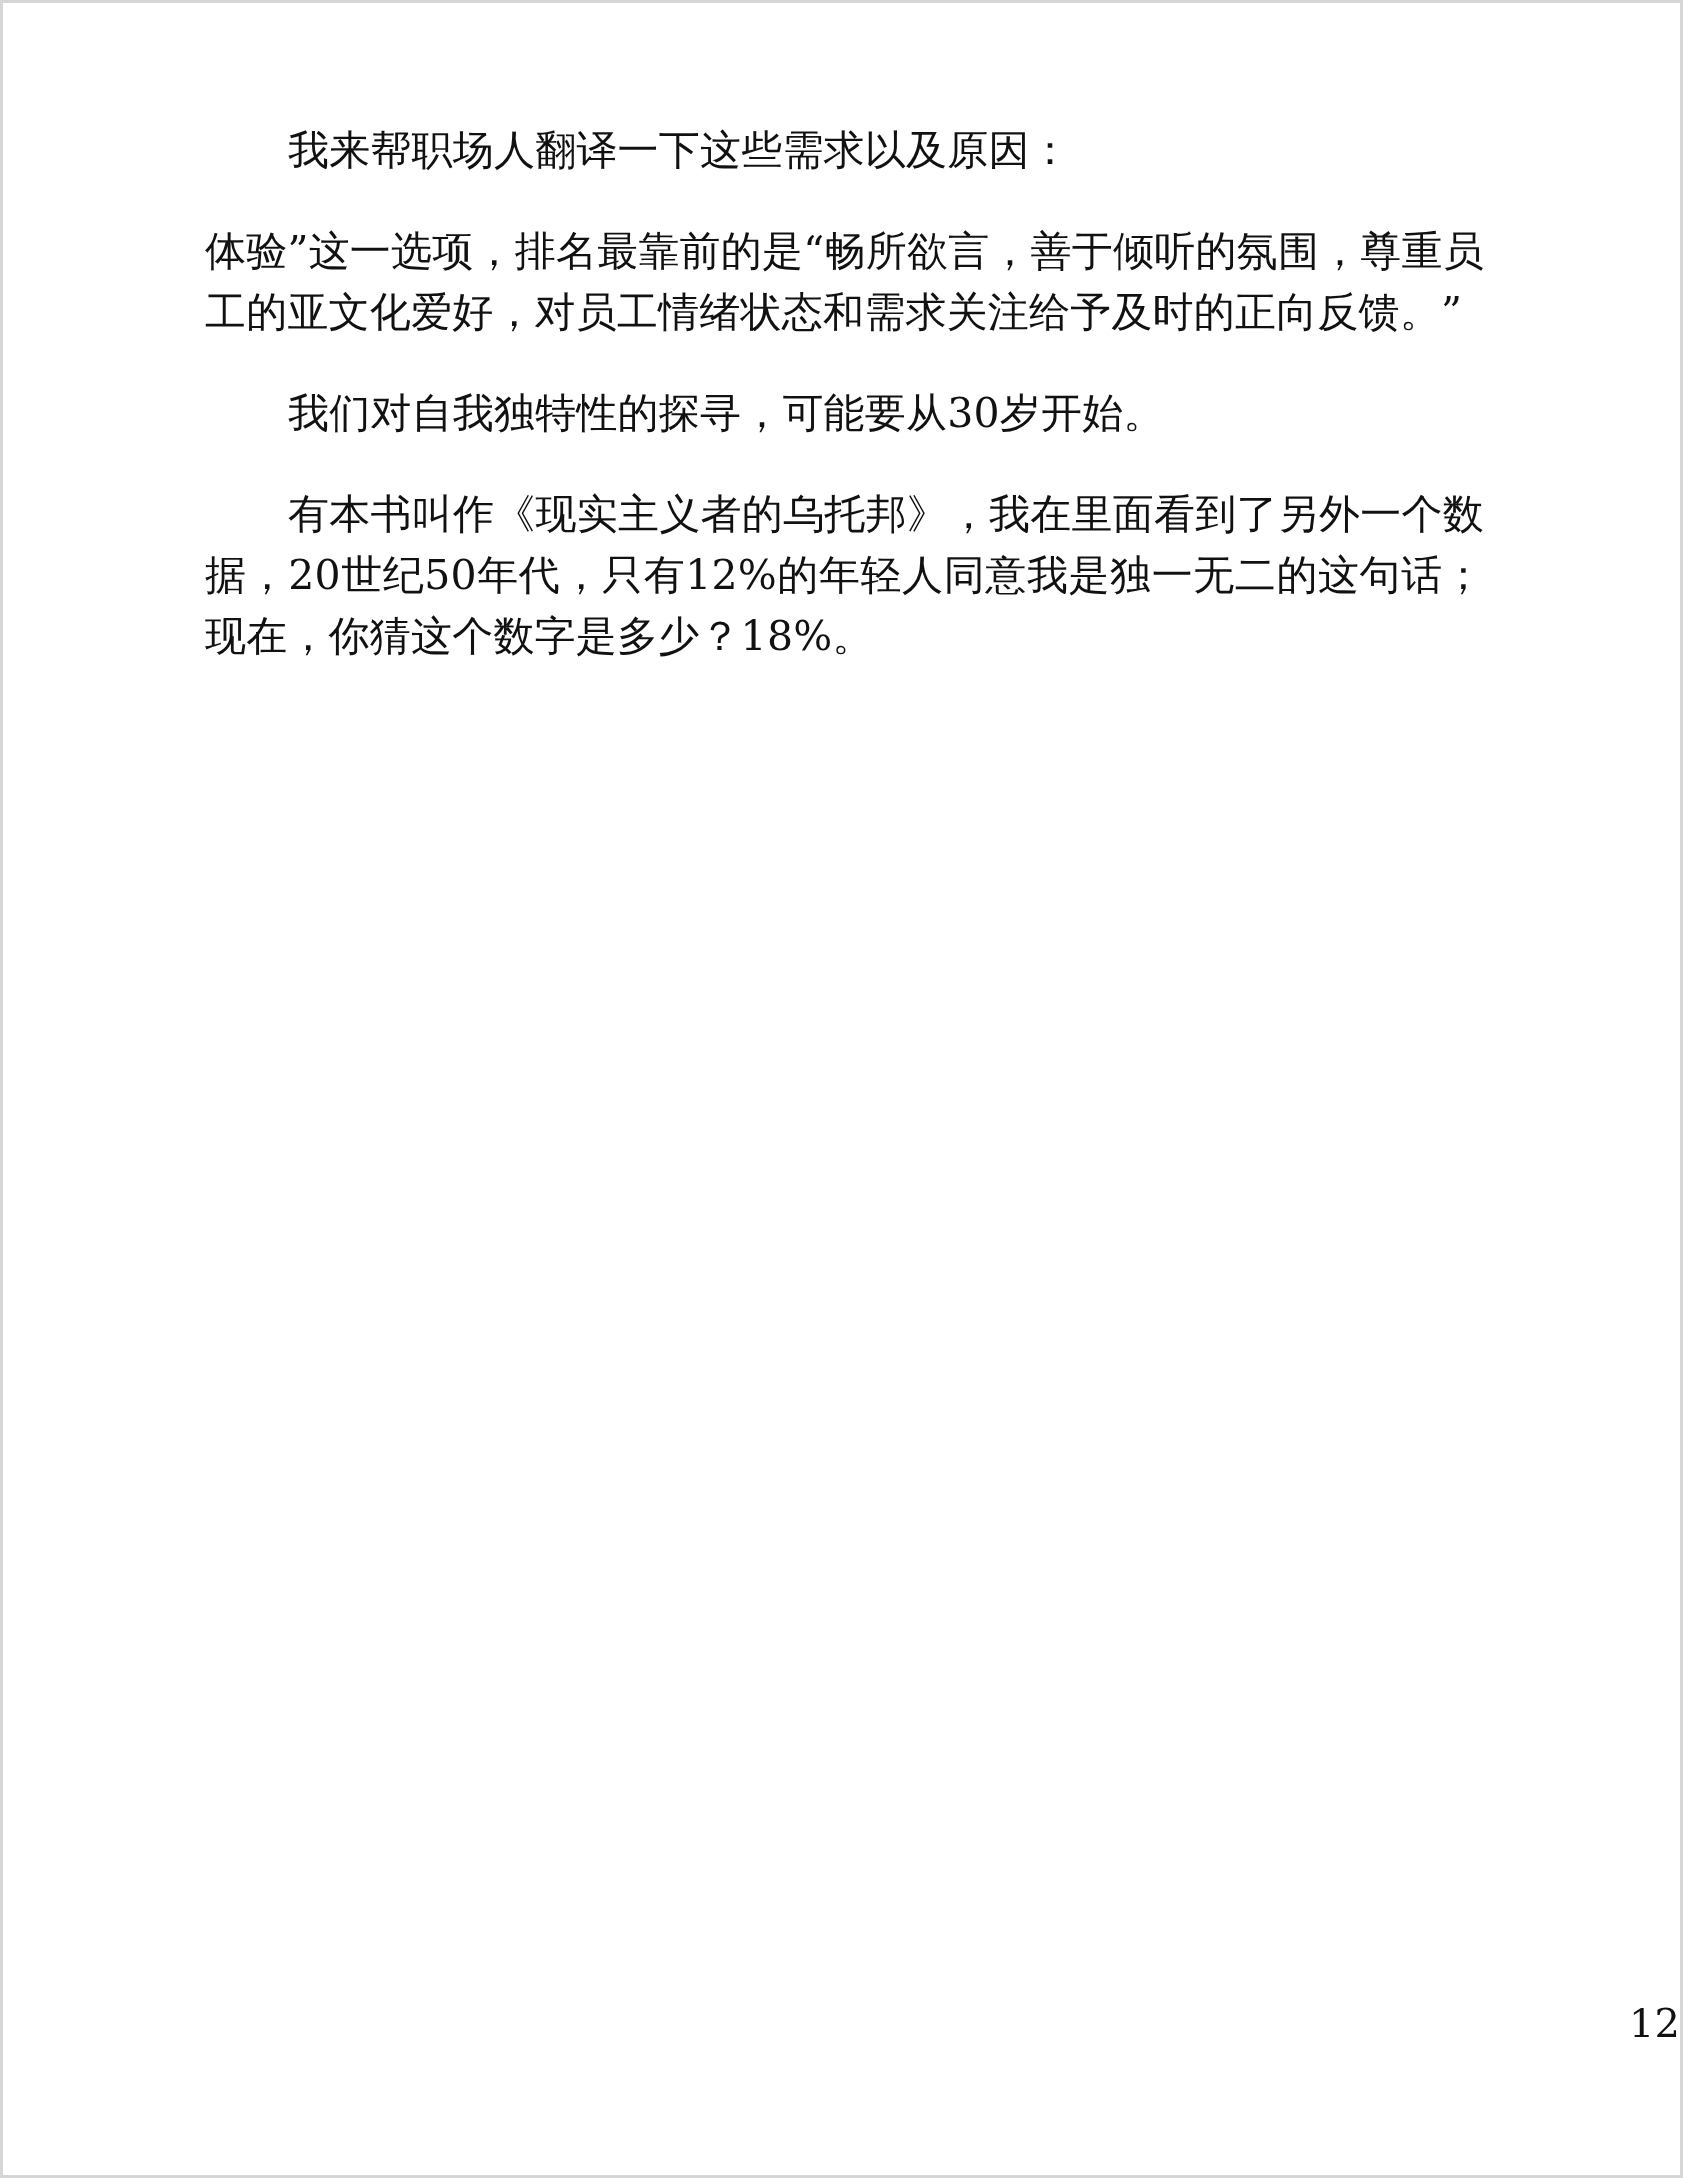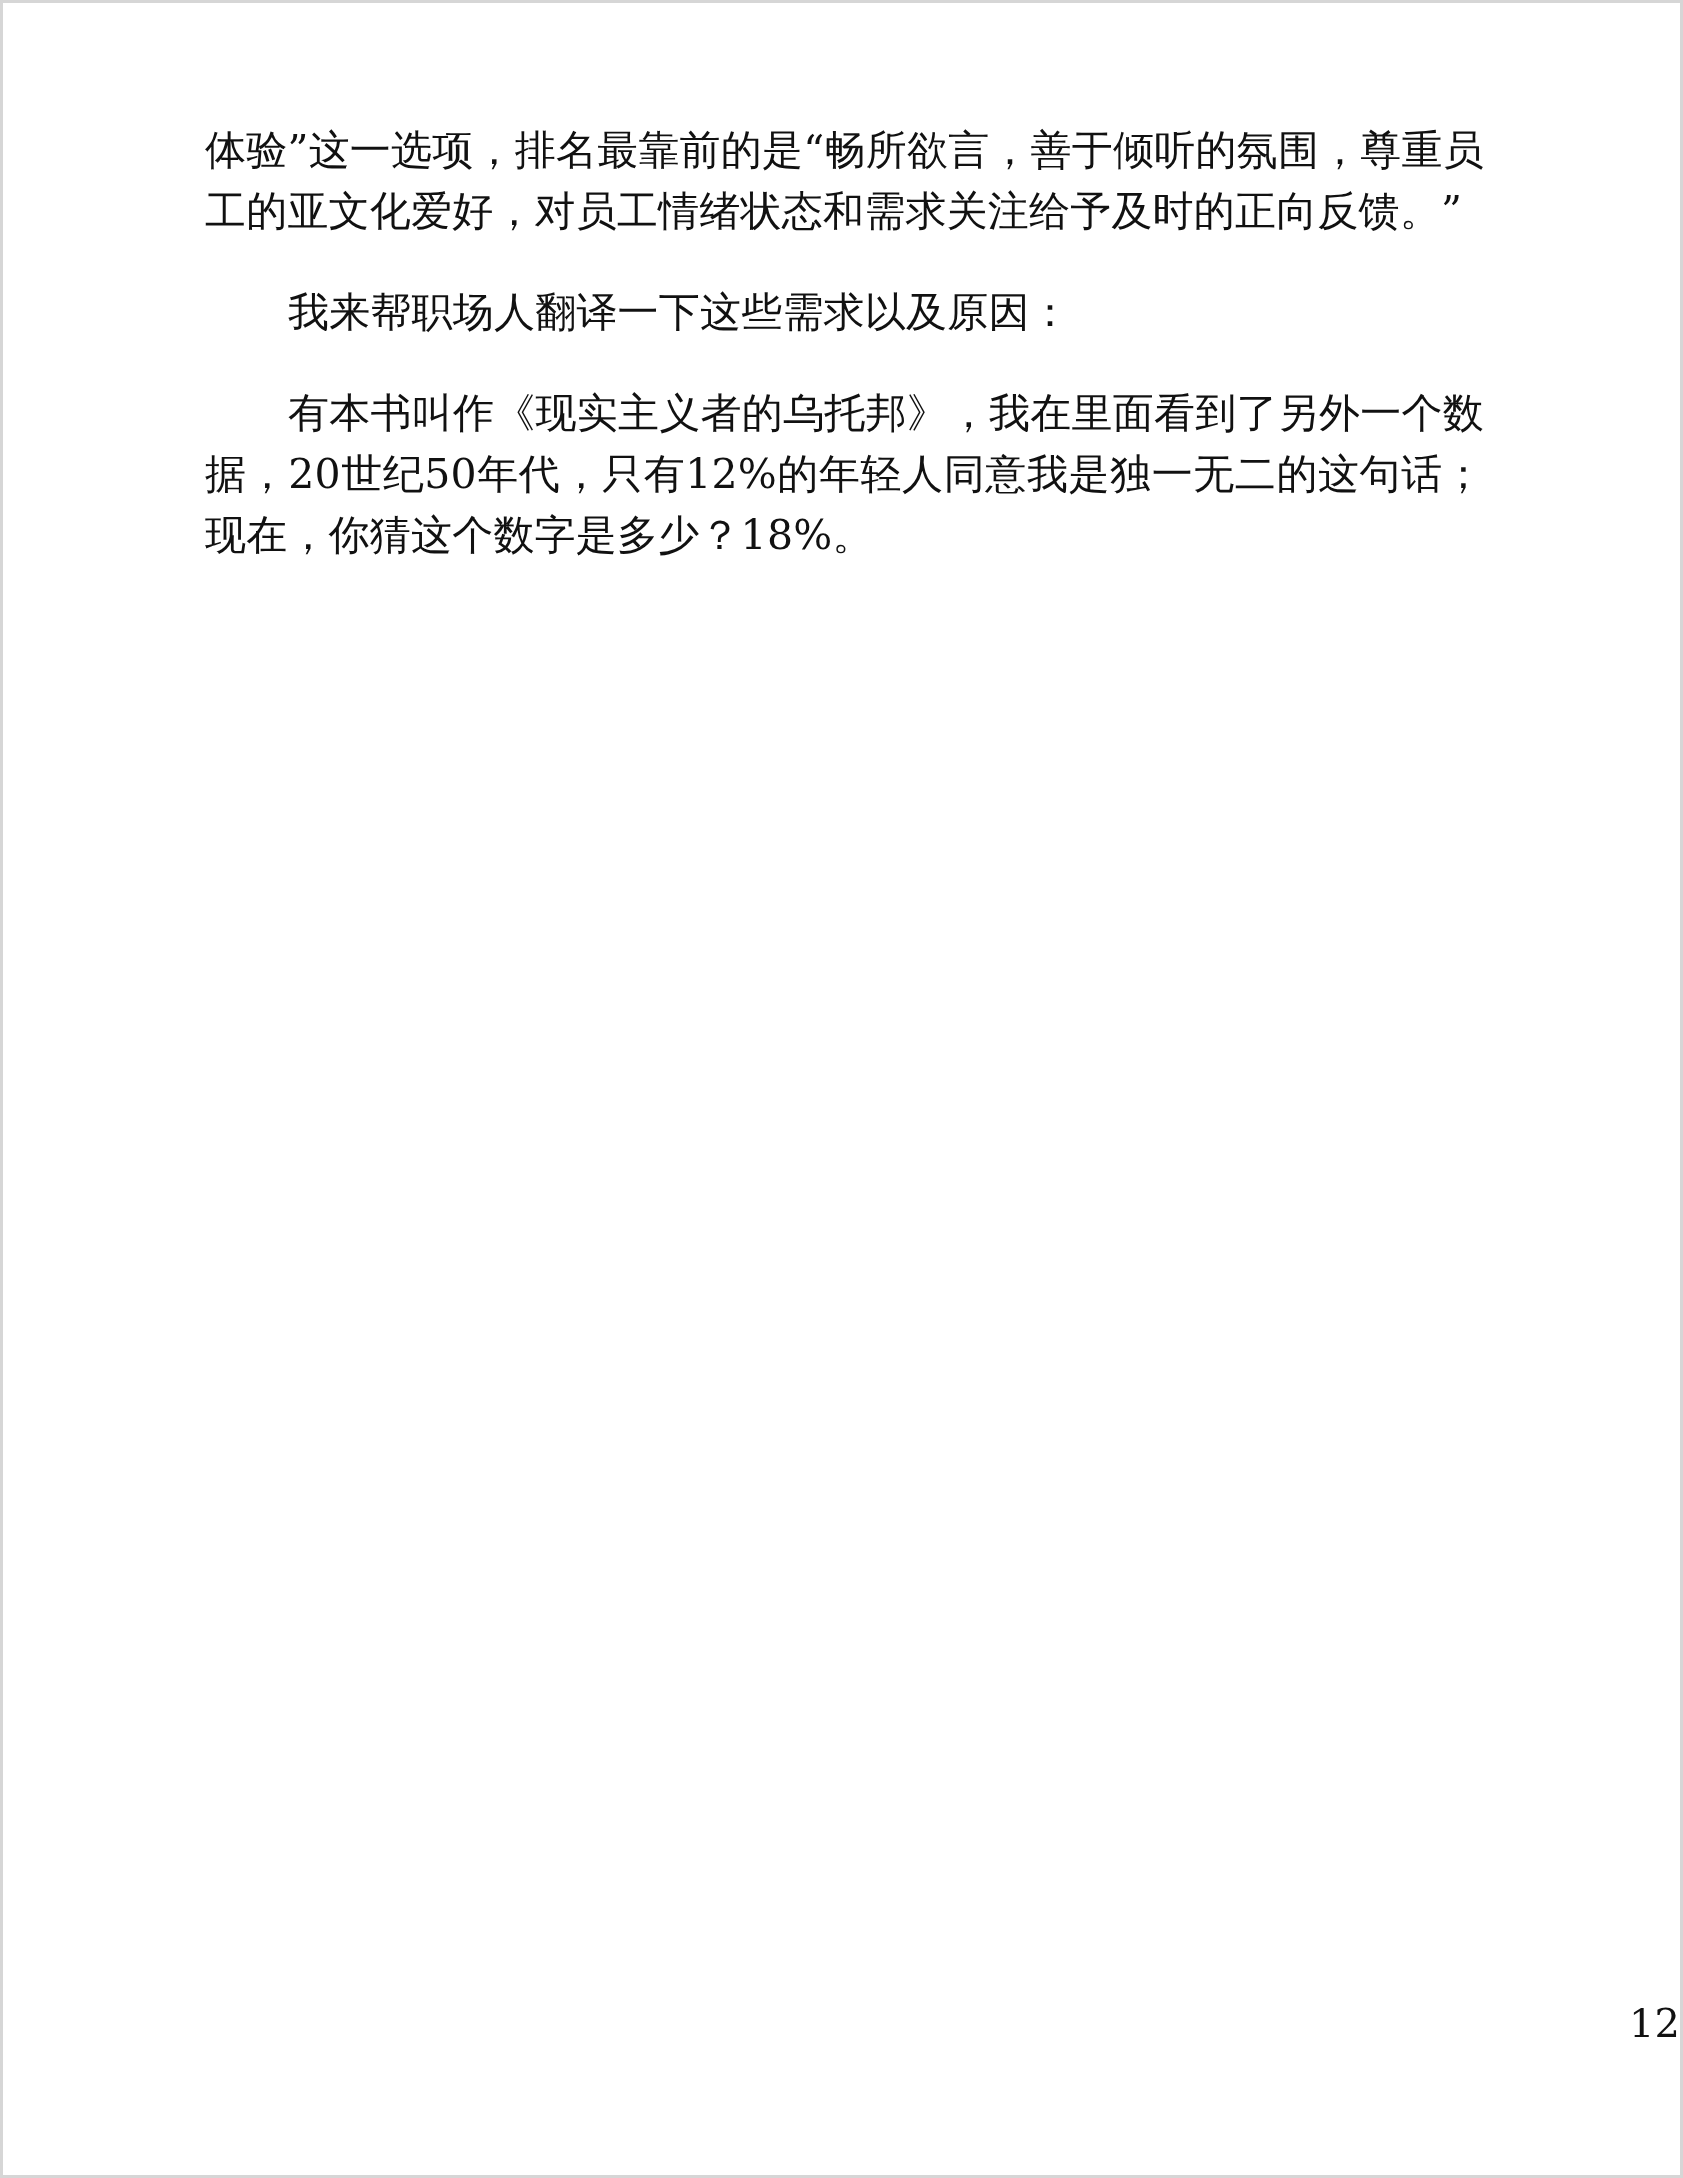--- a/index.html
+++ b/index.html
@@ -73,25 +73,26 @@
   }
 </style>
 </head>
 <body>
 
 <div id="page">
   <div id="page-inner">
 
     <div id="text-column">
 
+      <p class="para indent">我来帮职场人翻译一下这些需求以及原因：</p>
+
       <p class="para">体验”这一选项，排名最靠前的是“畅所欲言，善于倾听的氛围，尊重员工的亚文化爱好，对员工情绪状态和需求关注给予及时的正向反馈。”</p>
 
-      <p class="para indent">我来帮职场人翻译一下这些需求以及原因：</p>
 
-
+      <p class="para indent">我们对自我独特性的探寻，可能要从30岁开始。</p>
 
 
 
 
       <p class="para indent">有本书叫作《现实主义者的乌托邦》，我在里面看到了另外一个数据，20世纪50年代，只有12%的年轻人同意我是独一无二的这句话；现在，你猜这个数字是多少？18%。</p>
 
 
     </div>
 
     <div id="page-number">12</div>

